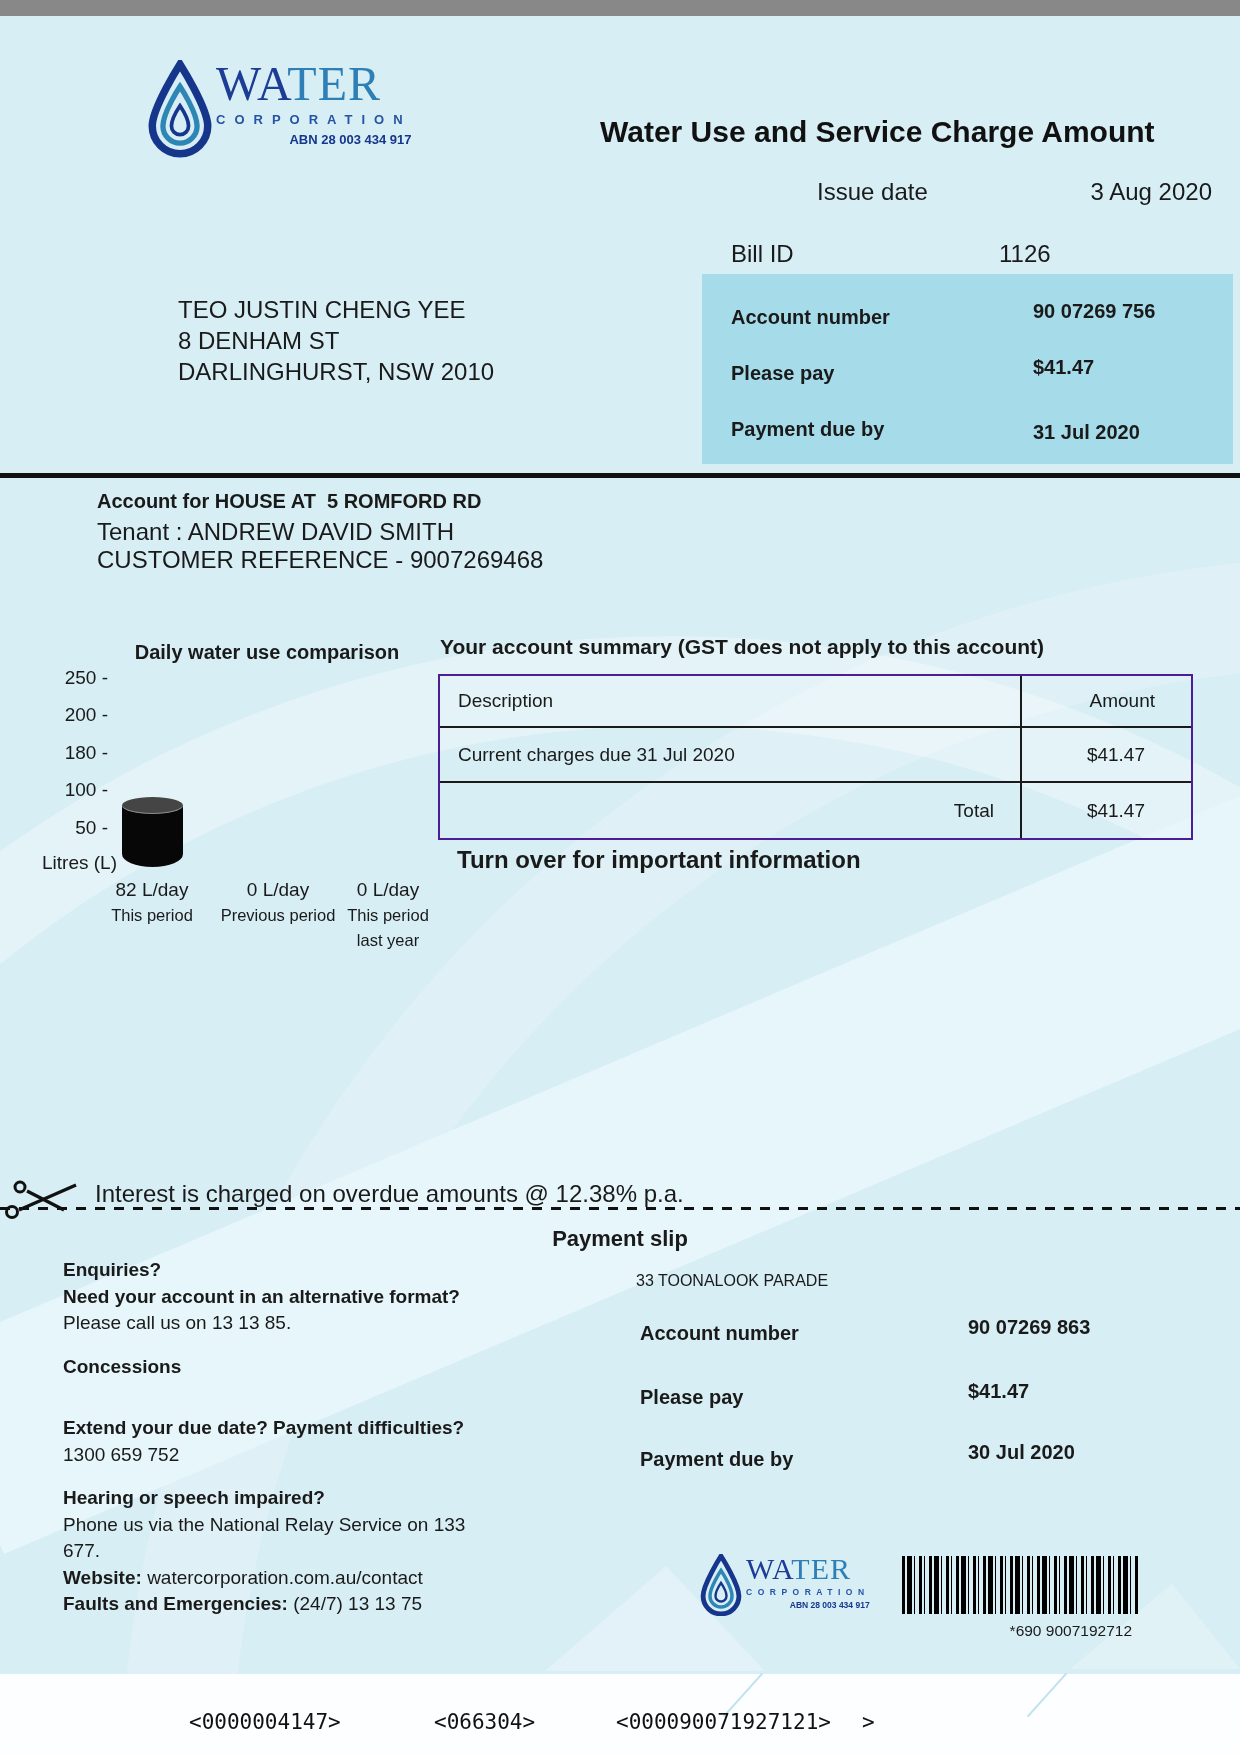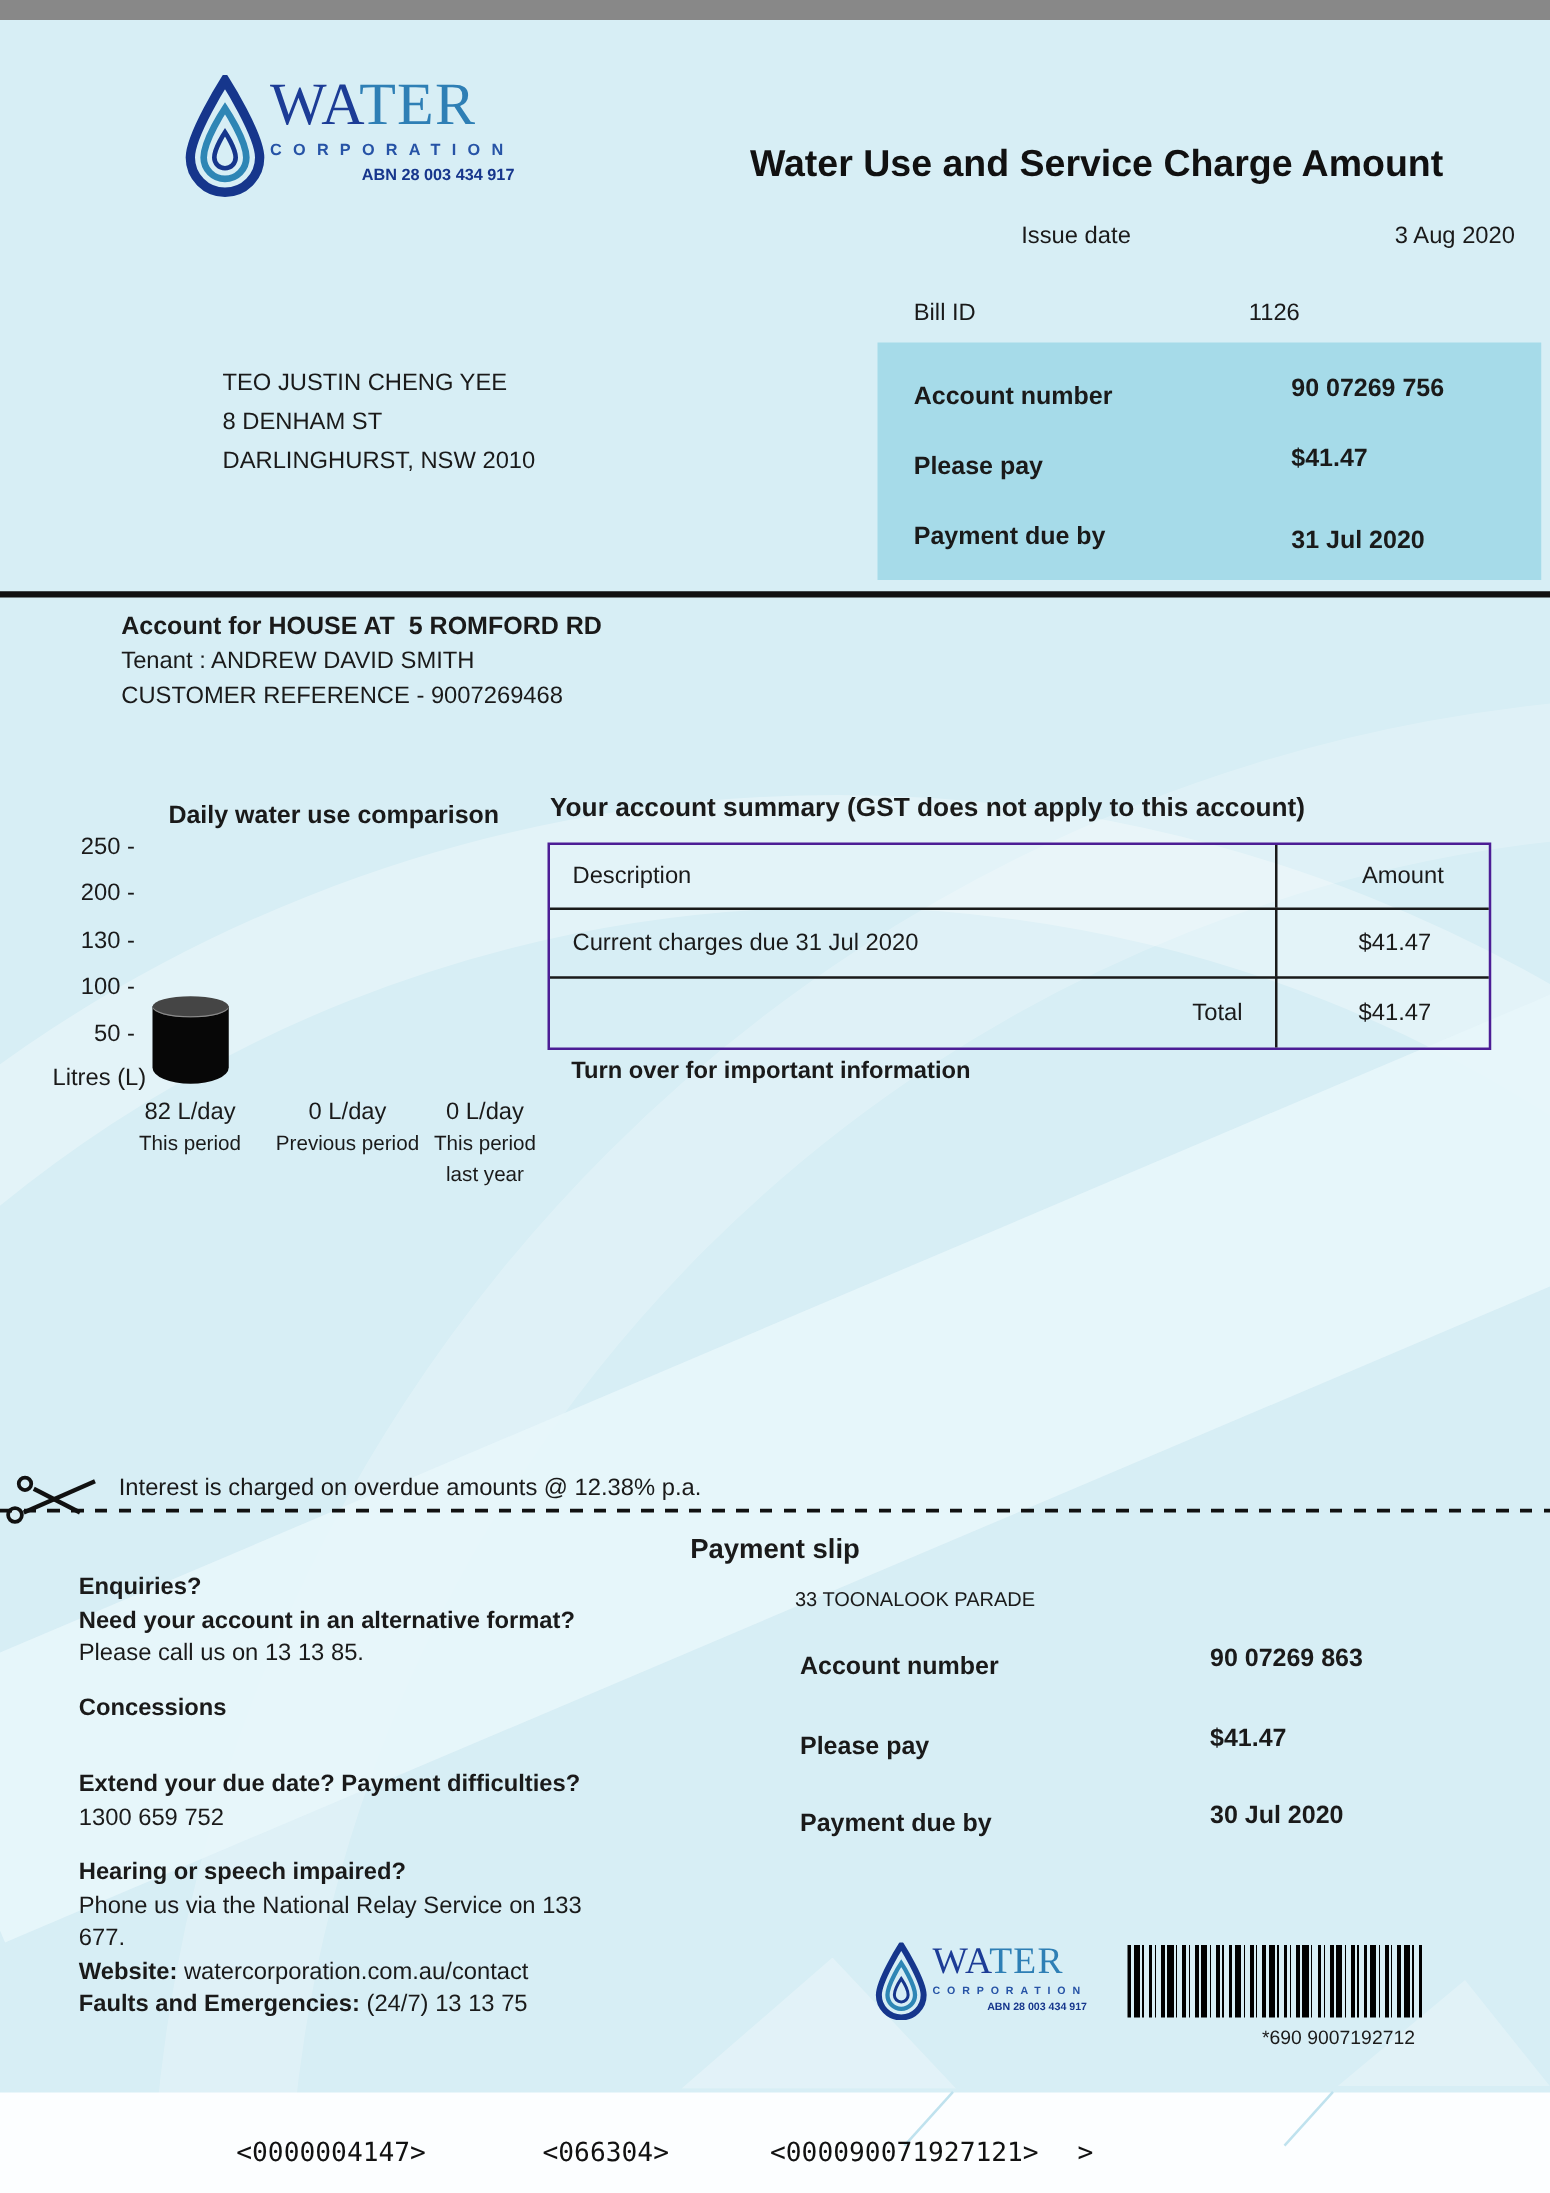--- a/index.html
+++ b/index.html
@@ -31,21 +31,21 @@
   
   .logo { display:flex; align-items:flex-start; }
   .logo-text { display:flex; flex-direction:column; margin-left:4px; }
   .logo-word { font-family:"Liberation Serif", serif; letter-spacing:1px; line-height:1; }
   .logo-word .wa { color:#1c3c96; }
   .logo-word .ter { color:#2e7fb5; }
   .logo-sub { color:#2653a6; font-weight:bold; }
   .logo-abn { color:#16368c; font-weight:bold; text-align:right; }
 
   .doc-title { font-size:30px; font-weight:bold; color:#111; }
-  .lbl19 { font-size:19px; }
+  .lbl19 { font-size:24px; }
   .account-box { background:#a6dbe9; }
   .box-label { font-size:20px; font-weight:bold; }
   .box-value { font-size:20px; font-weight:bold; }
 
   .rule { background:#111; height:5px; left:0; width:1240px; }
 
   .chart-tick { font-size:19px; text-align:right; }
   .bar { position:absolute; bottom:0; background:#070707;
          border-radius:0 0 50% 50% / 0 0 13px 13px; }
   .bar::before { content:""; position:absolute; top:-8px; left:0; right:0; height:17px;
@@ -130,21 +130,21 @@
     <div class="abs rule" style="top:457px;"></div>
 
     <div class="abs b" style="left:97px; top:474px; font-size:20px; white-space:pre;">Account for HOUSE AT  5 ROMFORD RD</div>
     <div class="abs lbl19" style="left:97px; top:502px;">Tenant : ANDREW DAVID SMITH</div>
     <div class="abs lbl19" style="left:97px; top:530px;">CUSTOMER REFERENCE - 9007269468</div>
 
     <div class="abs b" style="left:97px; top:625px; width:340px; text-align:center; font-size:20px;">Daily water use comparison</div>
 
     <div class="abs chart-tick" style="left:20px; top:651px; width:88px;">250 -</div>
     <div class="abs chart-tick" style="left:20px; top:688px; width:88px;">200 -</div>
-    <div class="abs chart-tick" style="left:20px; top:726px; width:88px;">130 -</div>
+    <div class="abs chart-tick" style="left:20px; top:726px; width:88px;">180 -</div>
     <div class="abs chart-tick" style="left:20px; top:763px; width:88px;">100 -</div>
     <div class="abs chart-tick" style="left:20px; top:801px; width:88px;">50 -</div>
     <div class="abs chart-tick" style="left:20px; top:836px; width:97px;">Litres (L)</div>
 
     <div class="abs" style="left:122px; top:660px; width:330px; height:191px;">
       <div class="bar" style="left: 0px; width: 61px; height: 62px;"></div>
 
     </div>
 
     <div class="abs bar-label" style="left:152px; top:861px;">

